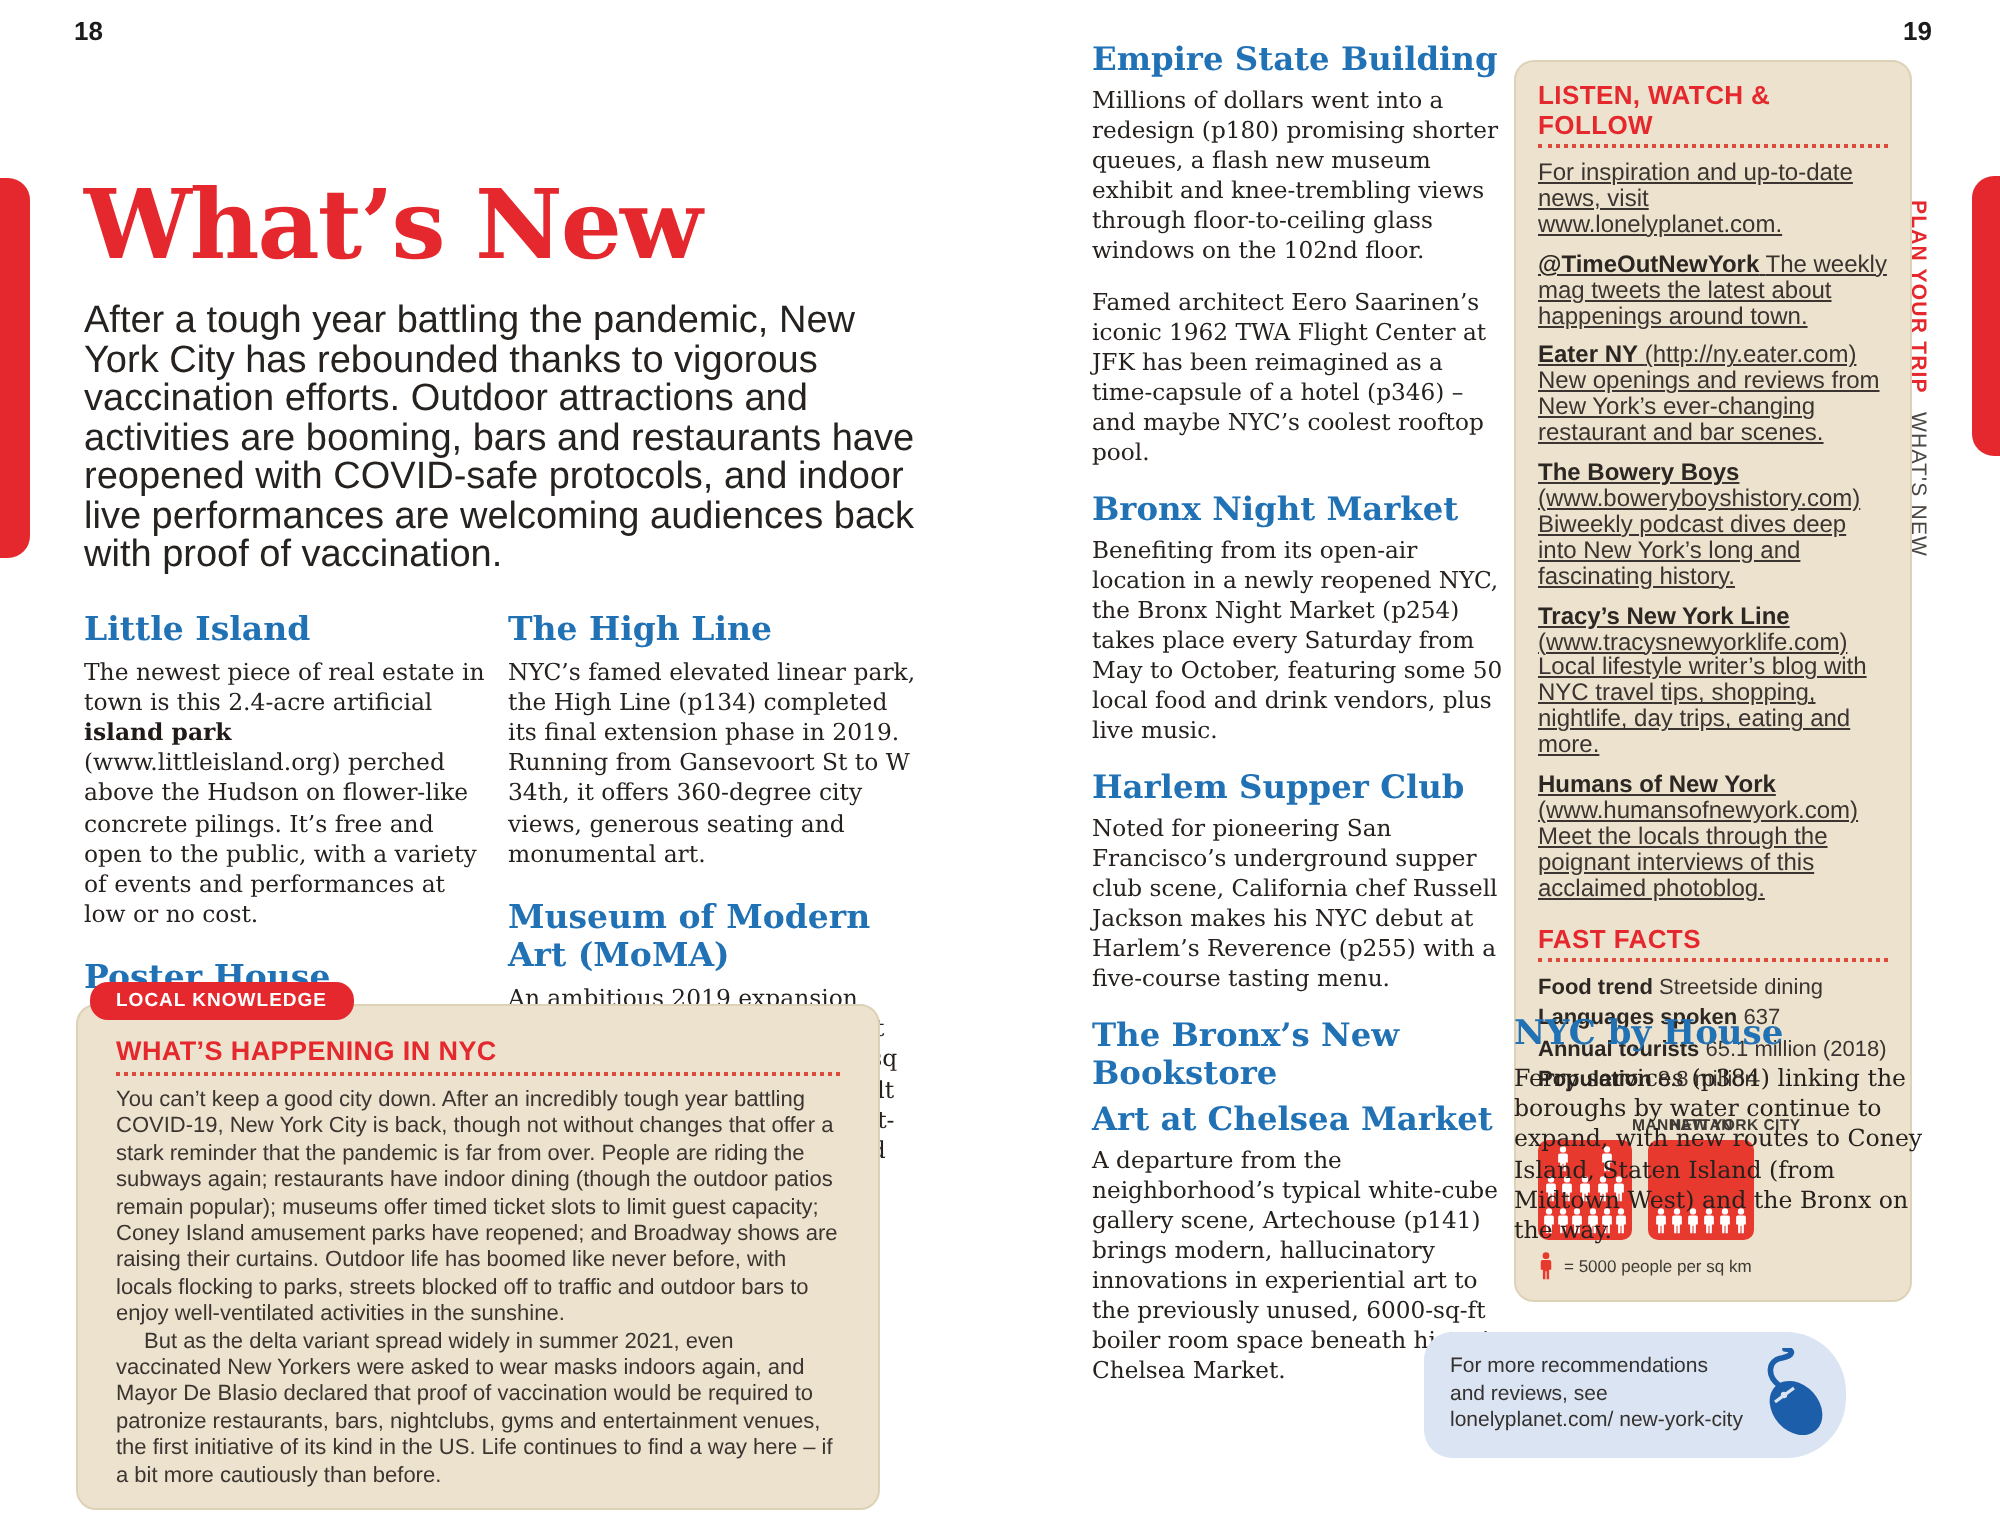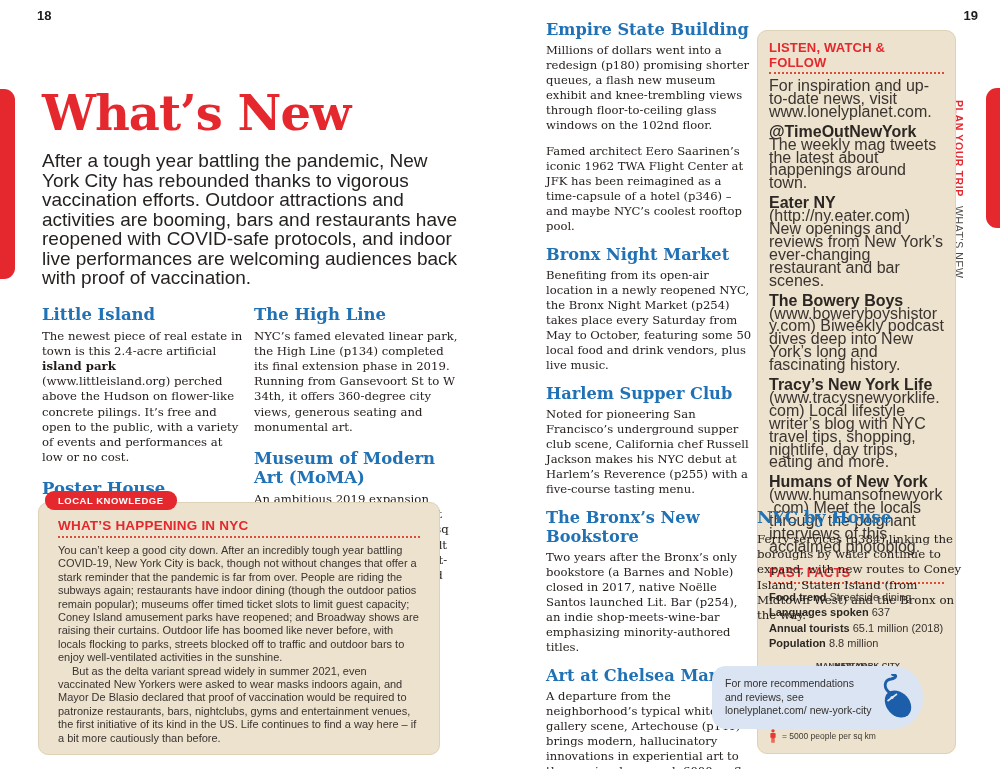--- a/index.html
+++ b/index.html
@@ -13,21 +13,21 @@
     --mouseblue:#1c5ea9;
   }
   *{box-sizing:border-box;}
   html,body{margin:0;padding:0;}
   body{
     width:1000px;height:769px;position:relative;background:#fff;overflow:hidden;
     font-family:"Liberation Sans",sans-serif;color:var(--ink);
   }
   .pagenum{position:absolute;top:8px;font-weight:bold;font-size:13px;color:#1c1c1c;}
   #pagenum-left{left:37px;}
-  #pagenum-right{right:22px;}
+  #pagenum-right{right:34px;}
 
   .red-bar{position:absolute;background:var(--red);}
   .red-bar-left{left:0;top:89px;width:15px;height:190px;border-radius:0 11px 11px 0;}
   .red-bar-right{right:0;top:88px;width:14px;height:140px;border-radius:11px 0 0 11px;}
 
   .sidebar-vertical{
     position:absolute;left:953px;top:100px;height:230px;
     writing-mode:vertical-rl;
     font-size:10.5px;letter-spacing:0.6px;white-space:nowrap;
   }
@@ -78,21 +78,21 @@
   .mid-col h3.blue-head{font-size:16.2px;margin-bottom:4px;}
   .mid-col p.serif-body{font-size:11.6px;line-height:15px;margin-bottom:11px;}
 
   
   .right-box{
     position:absolute;left:757px;top:30px;width:199px;
     background:var(--cream);border:1px solid var(--cream-border);border-radius:10px;
     padding:9px 11px 10px;
   }
   .red-head{font-size:13px;font-weight:bold;color:var(--red);letter-spacing:0.2px;margin:0 0 2px;}
-  .entry{font-size:16px;line-height:12.9px;color:var(--sans-ink);margin:0 0 7px;overflow-wrap:break-word;}
+  .entry{font-size:12px;line-height:12.9px;color:var(--sans-ink);margin:0 0 7px;overflow-wrap:break-word;text-decoration:underline;}
   .entry b{color:#2c2723;}
   .ff-section{margin-top:11px;}
   .fact{font-size:11px;line-height:15.5px;color:var(--sans-ink);}
   .fact b{color:#2c2723;}
 
   .density{margin-top:9px;}
   .density-labels{display:flex;font-weight:bold;font-size:7.8px;letter-spacing:0.2px;color:#3f3a36;margin-bottom:3px;}
   .density-labels .l1{width:66px;padding-left:47px;}
   .density-squares{display:flex;gap:8px;align-items:flex-end;}
   .density-square{background:#e8392e;border-radius:5px;height:50px;display:flex;flex-direction:column;padding:3px 2px;}
@@ -156,33 +156,32 @@
 
 <div class="mid-col">
   <h3 class="blue-head">Empire State Building</h3>
   <p class="serif-body">Millions of dollars went into a redesign (p180) promising shorter queues, a flash new museum exhibit and knee-trembling views through floor-to-ceiling glass windows on the 102nd floor.</p>
   <p class="serif-body">Famed architect Eero Saarinen’s iconic 1962 TWA Flight Center at JFK has been reimagined as a time-capsule of a hotel (p346) – and maybe NYC’s coolest rooftop pool.</p>
   <h3 class="blue-head">Bronx Night Market</h3>
   <p class="serif-body">Benefiting from its open-air location in a newly reopened NYC, the Bronx Night Market (p254) takes place every Saturday from May to October, featuring some 50 local food and drink vendors, plus live music.</p>
   <h3 class="blue-head">Harlem Supper Club</h3>
   <p class="serif-body">Noted for pioneering San Francisco’s underground supper club scene, California chef Russell Jackson makes his NYC debut at Harlem’s Reverence (p255) with a five-course tasting menu.</p>
   <h3 class="blue-head">The Bronx’s New Bookstore</h3>
-  <p class="serif-body">Two years after the Bronx’s only bookstore (a Barnes and Noble) closed in 2017, native Noëlle Santos launched Lit. Bar (p254), an indie shop-meets-wine-bar emphasizing minority-authored titles.</p>
   <h3 class="blue-head">Art at Chelsea Market</h3>
   <p class="serif-body">A departure from the neighborhood’s typical white-cube gallery scene, Artechouse (p141) brings modern, hallucinatory innovations in experiential art to the previously unused, 6000-sq-ft boiler room space beneath historic Chelsea Market.</p>
 </div>
 
 <div class="right-box">
   <h4 class="red-head">LISTEN, WATCH &amp; FOLLOW</h4>
   <div class="dotted"></div>
   <p class="entry"><b></b><span>For inspiration and up-to-date news, visit www.lonelyplanet.com.</span></p>
   <p class="entry"><b>@TimeOutNewYork</b> <span>The weekly mag tweets the latest about happenings around town.</span></p>
   <p class="entry"><b>Eater NY</b> <span>(http://ny.eater.com) New openings and reviews from New York’s ever-changing restaurant and bar scenes.</span></p>
   <p class="entry"><b>The Bowery Boys</b> <span>(www.boweryboyshistory.com) Biweekly podcast dives deep into New York’s long and fascinating history.</span></p>
-  <p class="entry"><b>Tracy’s New York Life</b> <span>(www.tracysnewyorklife.com) Local lifestyle writer’s blog with NYC travel tips, shopping, nightlife, day trips, eating and more.</span></p>
+  <p class="entry"><b>Tracy’s New York Line</b> <span>(www.tracysnewyorklife.com) Local lifestyle writer’s blog with NYC travel tips, shopping, nightlife, day trips, eating and more.</span></p>
   <p class="entry"><b>Humans of New York</b> <span>(www.humansofnewyork.com) Meet the locals through the poignant interviews of this acclaimed photoblog.</span></p>
 
   <div class="ff-section">
     <h4 class="red-head">FAST FACTS</h4>
     <div class="dotted"></div>
     <div class="fact"><b>Food trend</b> <span>Streetside dining</span></div>
     <div class="fact"><b>Languages spoken</b> <span>637</span></div>
     <div class="fact"><b>Annual tourists</b> <span>65.1 million (2018)</span></div>
     <div class="fact"><b>Population</b> <span>8.8 million</span></div>
 

